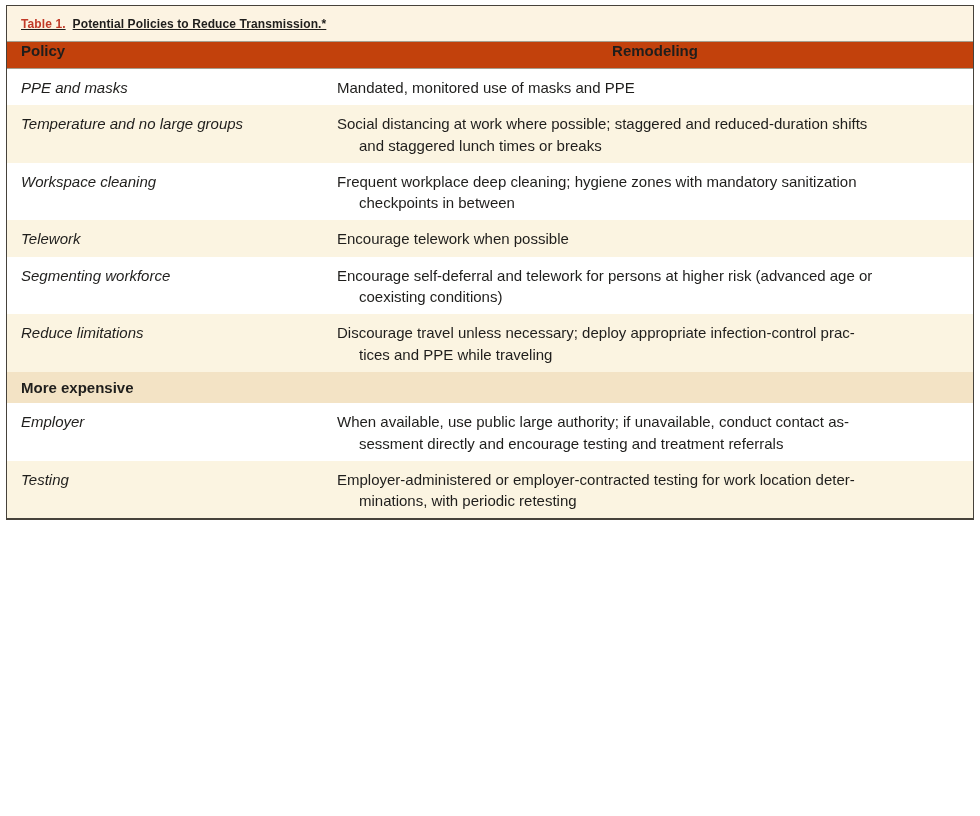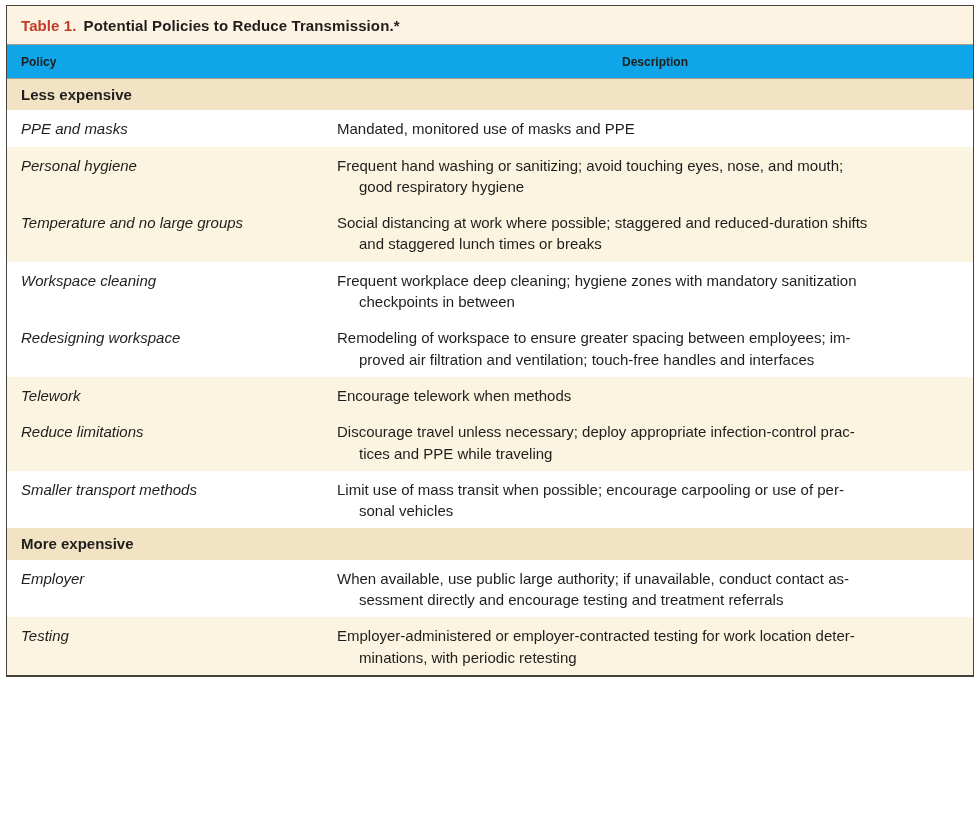--- a/index.html
+++ b/index.html
@@ -14,41 +14,42 @@
   }
   .table-wrap {
     margin: 5px 6px 4px 6px;
     border: 1px solid #46423b;
     border-bottom-width: 2px;
     background: #ffffff;
   }
   .title-band {
     background: var(--title-band, #fcf3e2);
     padding: 11px 14px 10px 14px;
-    font-size: 15px;
+    font-size: 12px;
     font-weight: bold;
     border-bottom: 1px solid #a59e8f;
     letter-spacing: 0.1px;
+    text-decoration: underline;
   }
   .title-band .red {
     color: var(--accent, #c13a28);
     margin-right: 7px;
   }
   table.policies {
     border-collapse: collapse;
     width: 100%;
     font-size: 15px;
   }
   col.col-policy { width: 330px; }
   thead th {
-    padding: 10px 14px 9px 14px;
+    padding: 0 14px 9px 14px;
     font-weight: bold;
-    background: #0ea5e9;
+    background: #c2410c;
     border-bottom: 1px solid #a59e8f;
-    font-size: 12px;
+    font-size: 15px;
   }
   th.policy-h { text-align: left; }
   th.desc-h   { text-align: center; }
   tr.section-row td {
     background: var(--section-band, #f3e3c5);
     font-weight: bold;
     padding: 6px 14px 5px 14px;
     line-height: 1.35;
   }
   td { vertical-align: top; }
@@ -77,79 +78,62 @@
     <span class="red">Table 1.</span><span>Potential Policies to Reduce Transmission.*</span>
   </div>
   <table class="policies">
     <colgroup>
       <col class="col-policy">
       <col class="col-desc">
     </colgroup>
     <thead>
       <tr>
         <th class="policy-h">Policy</th>
-        <th class="desc-h">Description</th>
+        <th class="desc-h">Remodeling</th>
       </tr>
     </thead>
     <tbody id="table-body">
-        <tr class="section-row">
-          <td colspan="2">Less expensive</td>
-        </tr>
         <tr>
           <td class="policy-cell">PPE and masks</td>
           <td class="desc-cell">
             <div class="desc">Mandated, monitored use of masks and PPE</div>
-          </td>
-        </tr>
-        <tr class="stripe">
-          <td class="policy-cell">Personal hygiene</td>
-          <td class="desc-cell">
-            <div class="desc">Frequent hand washing or sanitizing; avoid touching eyes, nose, and mouth;
-good respiratory hygiene</div>
           </td>
         </tr>
         <tr class="stripe">
           <td class="policy-cell">Temperature and no large groups</td>
           <td class="desc-cell">
             <div class="desc">Social distancing at work where possible; staggered and reduced-duration shifts
 and staggered lunch times or breaks</div>
           </td>
         </tr>
         <tr>
           <td class="policy-cell">Workspace cleaning</td>
           <td class="desc-cell">
             <div class="desc">Frequent workplace deep cleaning; hygiene zones with mandatory sanitization
 checkpoints in between</div>
           </td>
         </tr>
-        <tr>
-          <td class="policy-cell">Redesigning workspace</td>
-          <td class="desc-cell">
-            <div class="desc">Remodeling of workspace to ensure greater spacing between employees; im-
-proved air filtration and ventilation; touch-free handles and interfaces</div>
-          </td>
-        </tr>
         <tr class="stripe">
           <td class="policy-cell">Telework</td>
           <td class="desc-cell">
-            <div class="desc">Encourage telework when methods</div>
+            <div class="desc">Encourage telework when possible</div>
+          </td>
+        </tr>
+        <tr>
+          <td class="policy-cell">Segmenting workforce</td>
+          <td class="desc-cell">
+            <div class="desc">Encourage self-deferral and telework for persons at higher risk (advanced age or
+coexisting conditions)</div>
           </td>
         </tr>
         <tr class="stripe">
           <td class="policy-cell">Reduce limitations</td>
           <td class="desc-cell">
             <div class="desc">Discourage travel unless necessary; deploy appropriate infection-control prac-
 tices and PPE while traveling</div>
-          </td>
-        </tr>
-        <tr>
-          <td class="policy-cell">Smaller transport methods</td>
-          <td class="desc-cell">
-            <div class="desc">Limit use of mass transit when possible; encourage carpooling or use of per-
-sonal vehicles</div>
           </td>
         </tr>
         <tr class="section-row">
           <td colspan="2">More expensive</td>
         </tr>
         <tr>
           <td class="policy-cell">Employer</td>
           <td class="desc-cell">
             <div class="desc">When available, use public large authority; if unavailable, conduct contact as-
 sessment directly and encourage testing and treatment referrals</div>

